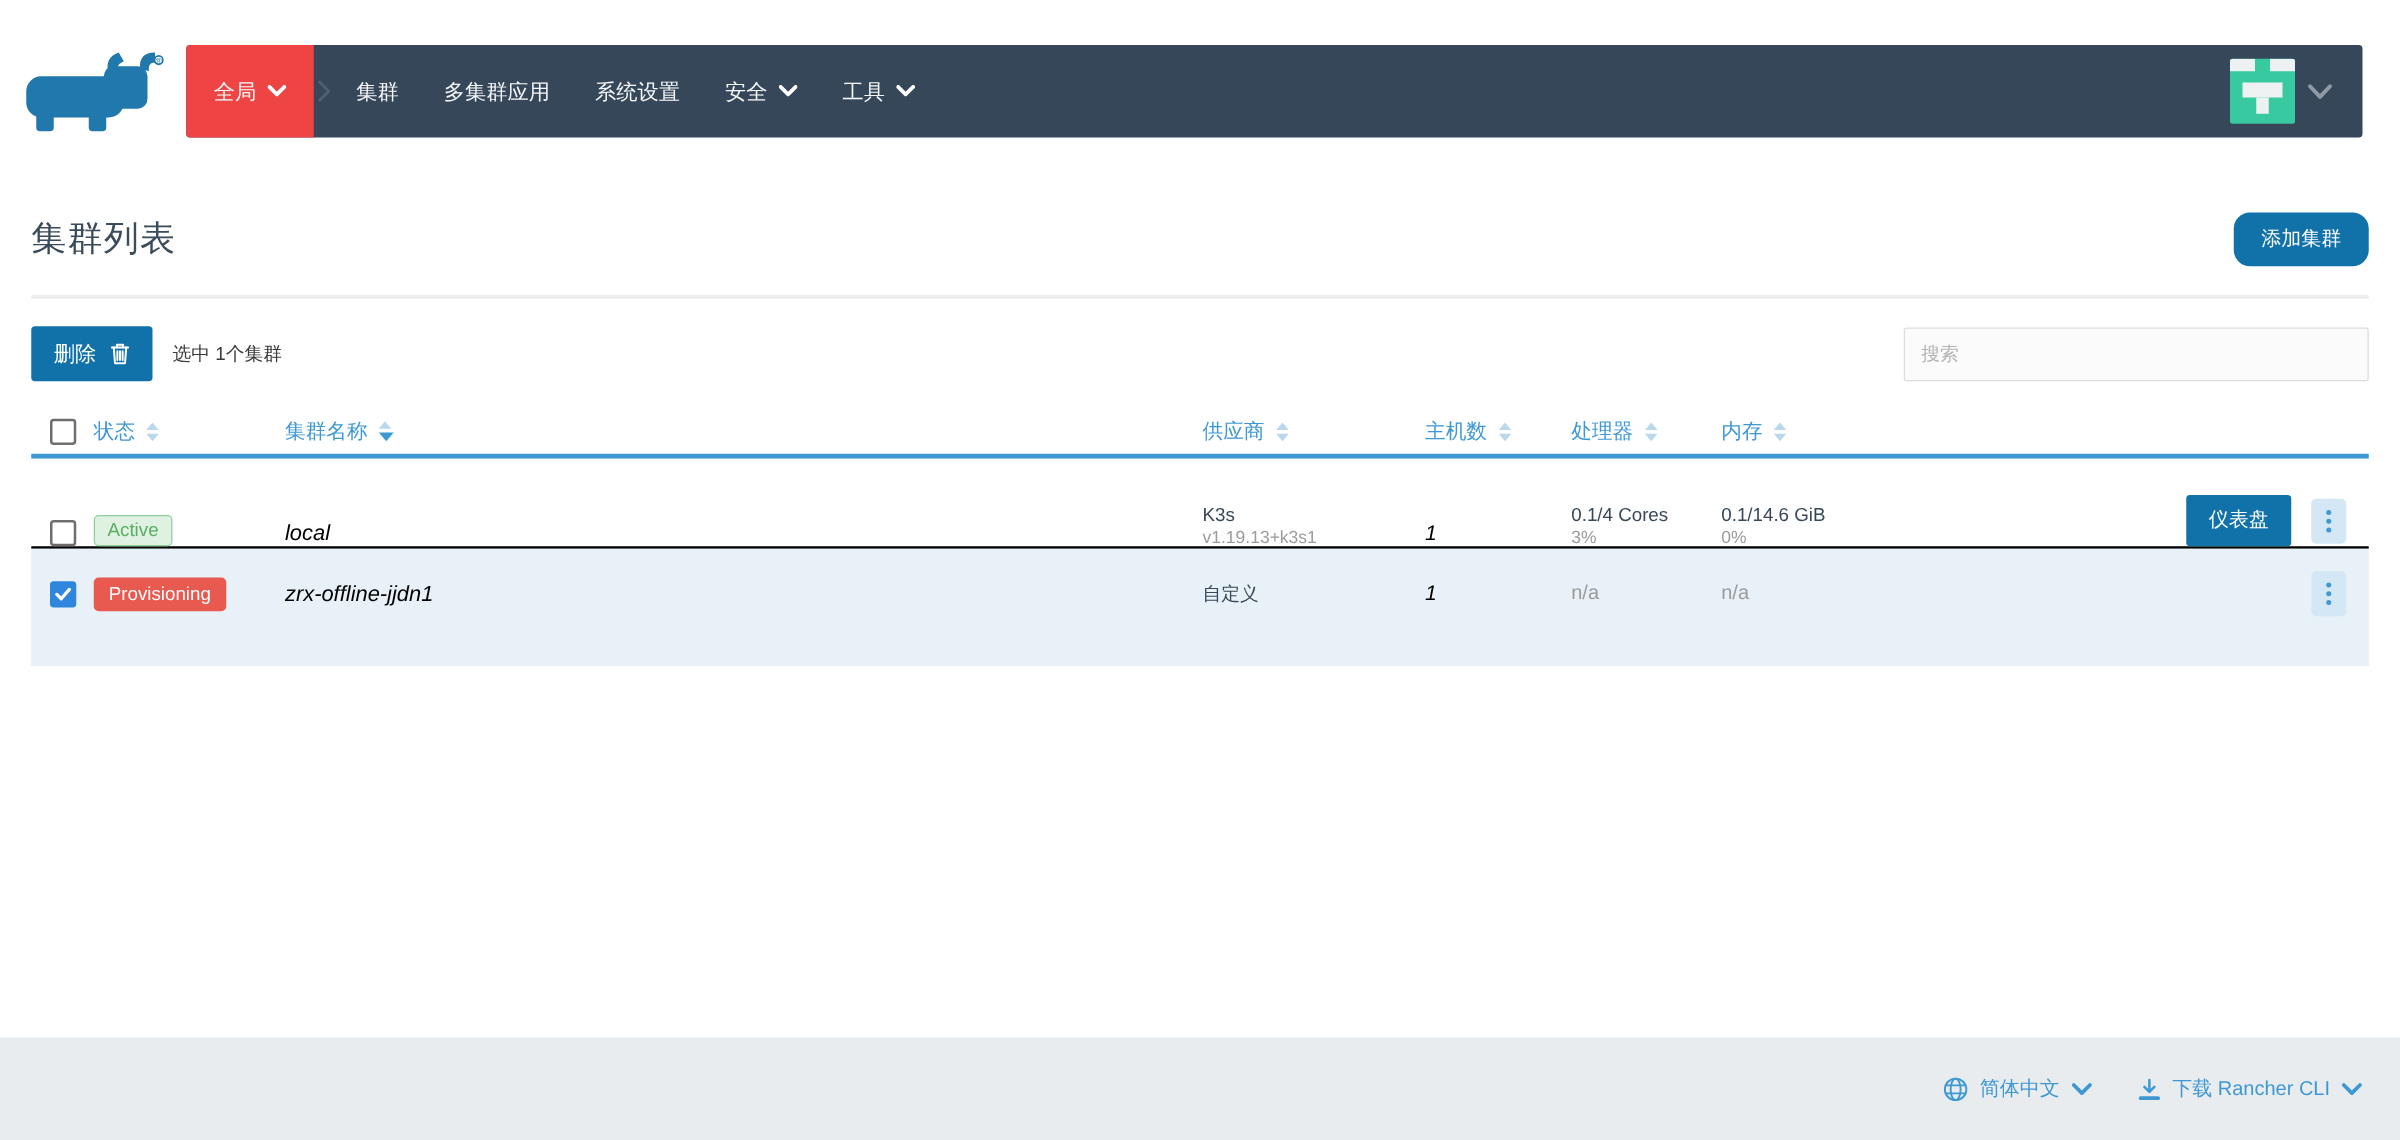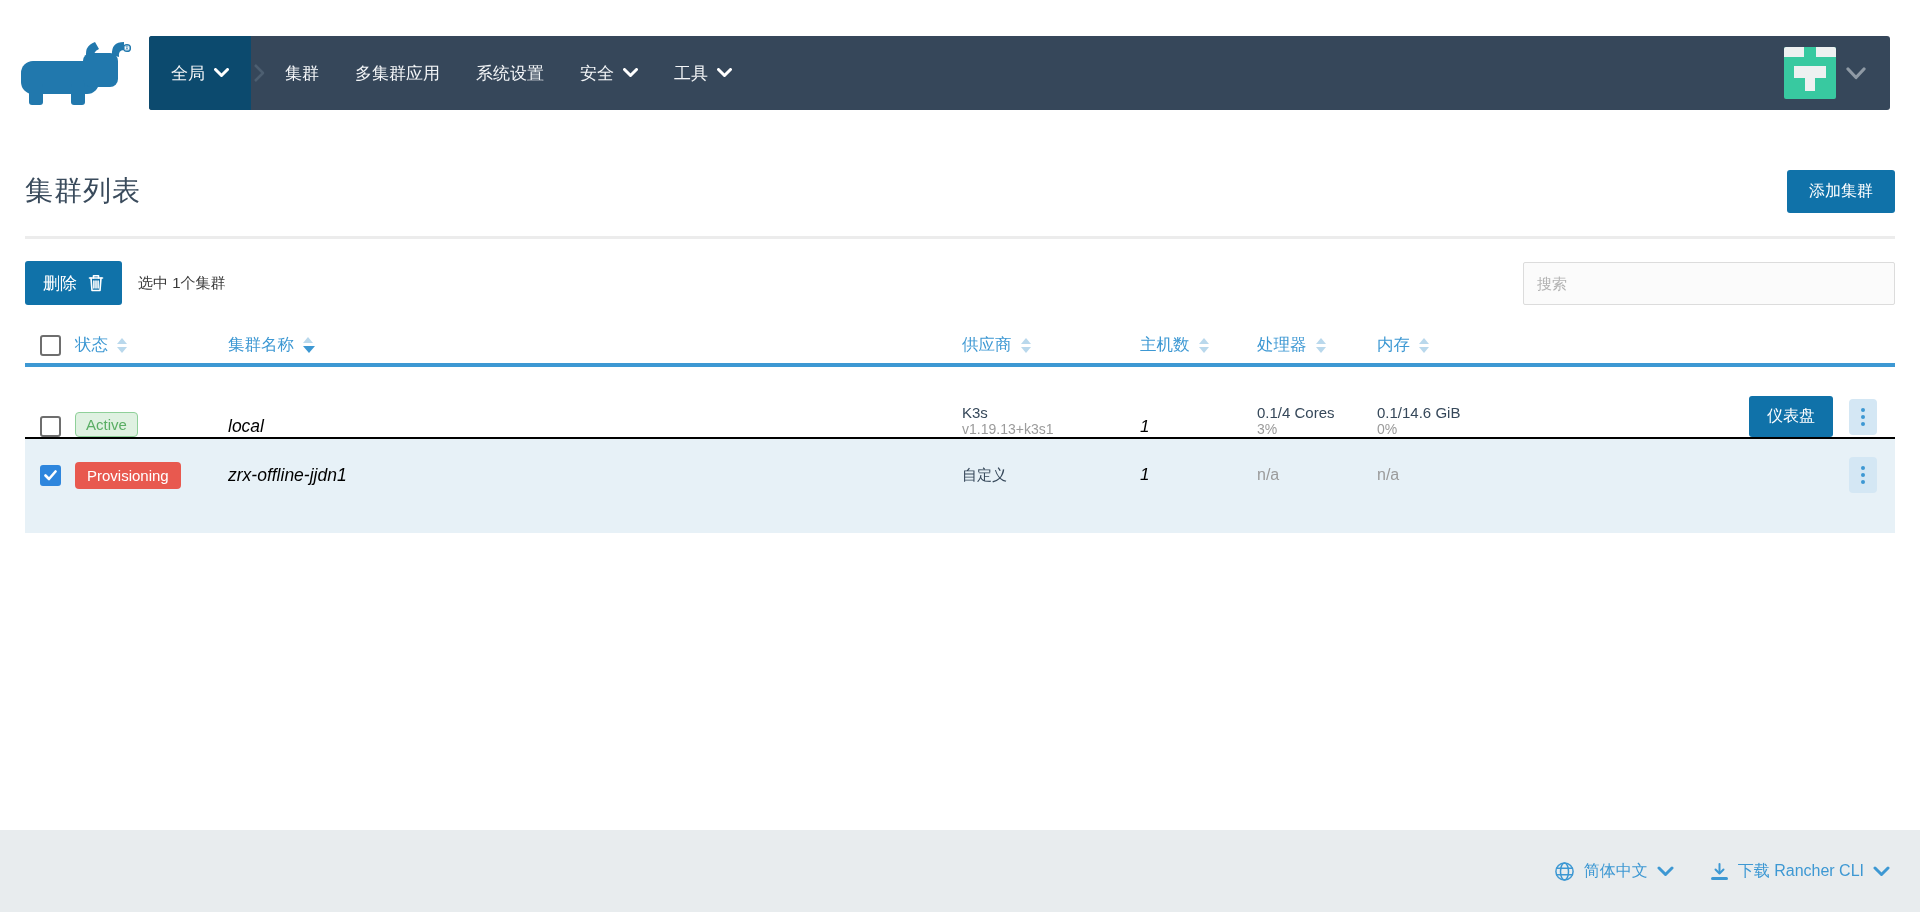--- a/index.html
+++ b/index.html
@@ -12,40 +12,40 @@
   }
 
   
   .topbar { display:flex; align-items:flex-start; padding-top:36px; height:110px; }
   .logo-box { width:149px; height:74px; display:flex; align-items:center; justify-content:center; }
   .navbar {
     flex:1; margin-right:30px; height:74px; background:#36475a; border-radius:3px;
     display:flex; align-items:stretch; color:#f4f6f8; font-size:17px;
   }
   .nav-item { display:flex; align-items:center; gap:9px; padding:0 18px; cursor:pointer; white-space:nowrap; }
-  .nav-item.active { background:#0c4a6e; padding:4px 22px; border-radius:3px 0 0 3px; }
+  .nav-item.active { background:#ef4444; padding:4px 22px; border-radius:3px 0 0 3px; }
   .nav-sep { display:flex; align-items:center; padding:0 2px; }
   .nav-spacer { flex:1; }
   .nav-user { display:flex; align-items:center; gap:10px; padding-right:24px; cursor:pointer; }
   .avatar { width:52px; height:52px; background:#38c9a0; border-radius:2px; position:relative; overflow:hidden; }
   .avatar span { position:absolute; background:#eef1f1; }
   .av1 { left:0;   top:0;    width:20px; height:10px; }
   .av2 { left:32px;top:0;    width:20px; height:10px; }
   .av3 { left:10px;top:19px; width:32px; height:12px; }
   .av4 { left:21px;top:31px; width:10px; height:13px; }
 
   
   .content { padding:0 25px; }
   .page-head { margin-top:60px; height:42px; display:flex; align-items:center; justify-content:space-between; }
   h1.page-title { margin:0; font-size:28px; font-weight:400; color:#3a4b5c; letter-spacing:1px; }
   .btn-primary {
     background:#1072a9; color:#fff; border:none; border-radius:3px;
     font-size:16px; font-family:inherit; cursor:pointer;
   }
-  .add-btn { padding:11px 22px; }
+  .add-btn { padding:11px 22px;border-radius:13px; }
   hr.rule { border:none; height:3px; background:#ececec; margin:24px 0 0 0; }
 
   .toolbar { margin-top:22px; height:44px; display:flex; align-items:center; }
   .delete-btn { height:44px; padding:0 18px; display:flex; align-items:center; gap:11px; font-size:17px; }
   .sel-text { margin-left:16px; font-size:15px; color:#3a3a3a; }
   .search {
     margin-left:auto; width:372px; height:43px; border:1px solid #dcdcdc; border-radius:2px;
     background:#fbfbfb; padding:0 13px; font-size:15px; color:#333; font-family:inherit;
   }
   .search::placeholder { color:#b3b3b3; }

